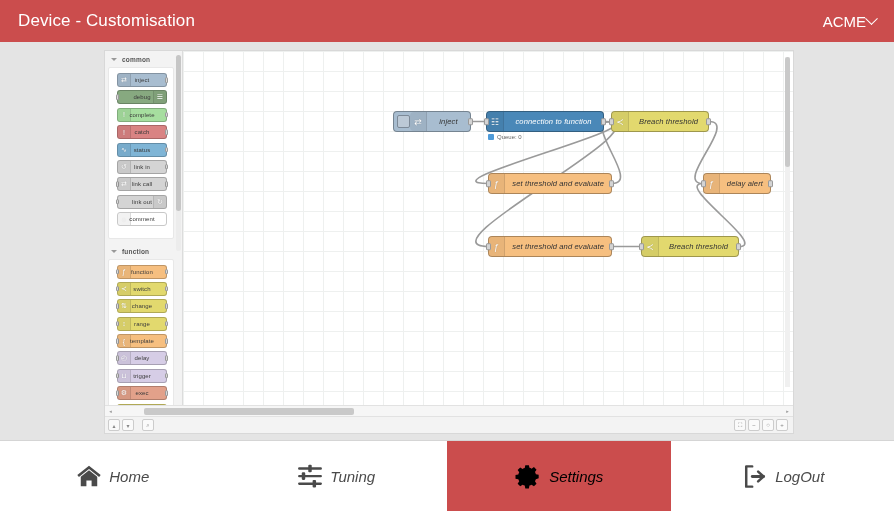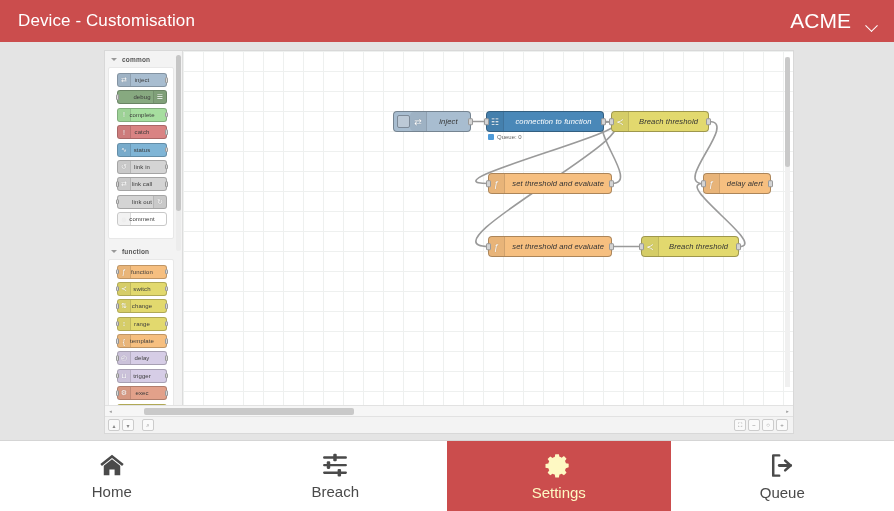--- a/index.html
+++ b/index.html
@@ -11,21 +11,21 @@
   }
   .app { position:relative; width:894px; height:511px; background:#e4e4e4;border-radius:31px; }
 
   
   .header {
     position:absolute; left:0; top:0; width:894px; height:42px;
     background:#cb4d4d; display:flex; align-items:center;
     justify-content:space-between; padding:0 18px;
   }
   .header-title { color:#fff; font-size:17px; letter-spacing:.1px; }
-  .header-right { display:flex; align-items:flex-end; gap:16px; color:#fff; font-size:21px; }
+  .header-right { display:flex; align-items:center; gap:1px; color:#fff; font-size:15px; }
   .chev { display:inline-block; width:9px; height:9px; border-right:1.6px solid #fff;
           border-bottom:1.6px solid #fff; transform:rotate(45deg) translate(-2px,-2px); }
 
   
   .editor {
     position:absolute; left:104px; top:50px; width:690px; height:384px;
     background:#f3f3f3; border:1px solid #d8d8d8;
     display:flex; flex-direction:column;
   }
   .editor-body { flex:1; display:flex; min-height:0; position:relative; }
@@ -123,23 +123,23 @@
      display:flex; align-items:center; justify-content:space-between; padding:0 3px; }
   .btn-sm { width:12px; height:12px; border:1px solid #ccc; background:#fafafa;
      border-radius:2px; display:flex; align-items:center; justify-content:center;
      font-size:6px; color:#888; margin-right:2px; }
   .grp { display:flex; align-items:center; }
   .grp.sep { margin-left:6px; }
 
   
   .nav { position:absolute; left:0; bottom:0; width:894px; height:71px;
      background:#fff; border-top:1px solid #d5d5d5; display:flex; }
-  .nav-item { flex:1; display:flex; flex-direction:column; align-items:center;
-     justify-content:center; gap:5px; color:#4a4a4a; cursor:pointer; }
-  .nav-item.active { background:#cb4d4d; color:#fef9c3;text-align:center; }
+  .nav-item { flex:1; display:flex; flex-direction:row; align-items:center;
+     justify-content:center; gap:5px; color:#4a4a4a; cursor:pointer;font-style:italic; }
+  .nav-item.active { background:#cb4d4d; color:#000000;text-align:center; }
   .nav-label { font-size:15px; }
   .nav-icon svg { display:block; }
 </style>
 </head>
 <body>
 
 <div class="app">
 
   <div class="header">
     <div class="header-title">Device - Customisation</div>
@@ -370,35 +370,35 @@
         <div class="nav-icon">
           <svg width="30" height="26" viewBox="0 0 24 24" fill="currentColor">
             <rect x="1" y="4" width="22" height="2.2" rx="1"></rect>
             <rect x="10.4" y="1.6" width="3.2" height="7" rx="1"></rect>
             <rect x="1" y="11" width="22" height="2.2" rx="1"></rect>
             <rect x="4.4" y="8.6" width="3.2" height="7" rx="1"></rect>
             <rect x="1" y="18" width="22" height="2.2" rx="1"></rect>
             <rect x="14.4" y="15.6" width="3.2" height="7" rx="1"></rect>
           </svg>
         </div>
-        <div class="nav-label">Breach</div>
+        <div class="nav-label">Tuning</div>
       </div>
       <div class="nav-item active">
         <div class="nav-icon">
           <svg width="30" height="27" viewBox="0 0 24 24" fill="currentColor">
             <path d="M12 8.2a3.8 3.8 0 1 0 0 7.6 3.8 3.8 0 0 0 0-7.6zm0 5.9a2.1 2.1 0 1 1 0-4.2 2.1 2.1 0 0 1 0 4.2z"></path>
             <path d="M20.6 13.6v-3.2l-2.5-.5a6.6 6.6 0 0 0-.8-1.9l1.4-2.1-2.3-2.3-2.1 1.4a6.6 6.6 0 0 0-1.9-.8L11.9 2H8.7l-.5 2.5c-.7.2-1.3.4-1.9.8L4.2 3.9 1.9 6.2l1.4 2.1c-.3.6-.6 1.2-.8 1.9L0 10.7v3.2l2.5.5c.2.7.5 1.3.8 1.9l-1.4 2.1 2.3 2.3 2.1-1.4c.6.3 1.2.6 1.9.8l.5 2.5h3.2l.5-2.5c.7-.2 1.3-.5 1.9-.8l2.1 1.4 2.3-2.3-1.4-2.1c.3-.6.6-1.2.8-1.9z"></path>
           </svg>
         </div>
         <div class="nav-label">Settings</div>
       </div>
       <div class="nav-item">
         <div class="nav-icon">
           <svg width="30" height="27" viewBox="0 0 24 24" fill="none" stroke="currentColor" stroke-width="2.2" stroke-linecap="round" stroke-linejoin="round">
             <path d="M9.5 3H4.2v18h5.3"></path>
             <path d="M14.8 7.6 19.6 12l-4.8 4.4"></path>
             <path d="M19.6 12H9.6" stroke-width="2.6"></path>
           </svg>
         </div>
-        <div class="nav-label">Queue</div>
+        <div class="nav-label">LogOut</div>
       </div>
     </div>
 </div>
 
 </body></html>

